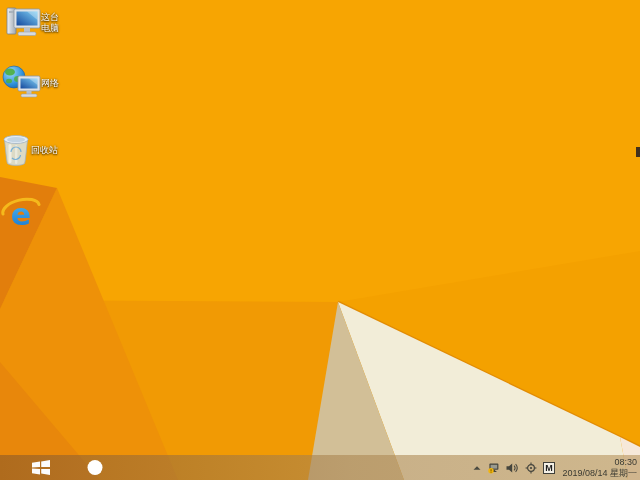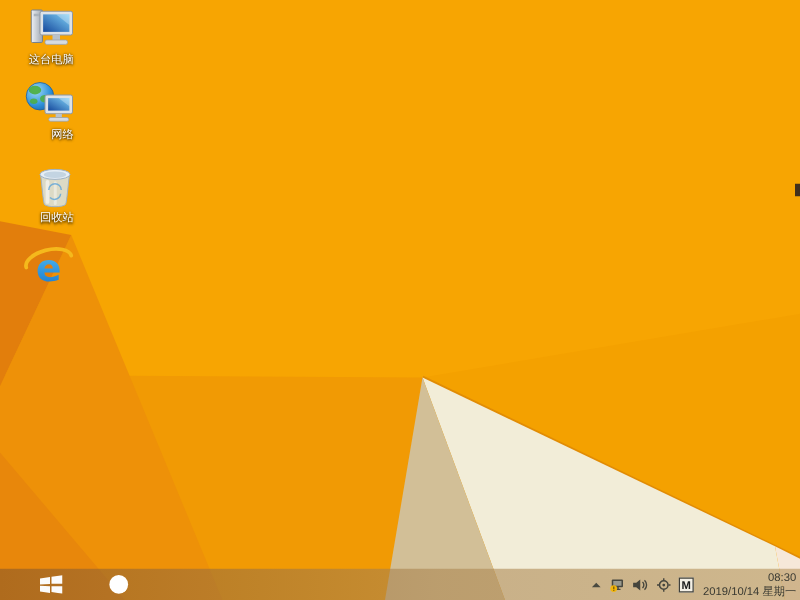--- a/index.html
+++ b/index.html
@@ -4,21 +4,21 @@
 <style>
   html,body {margin:0; padding:0; background:#222;}
   .screen {
     position:relative; width:640px; height:480px; overflow:hidden;
     font-family:"Liberation Sans","DejaVu Sans",sans-serif;
     -webkit-user-select:none; user-select:none;
   }
   .wallpaper {position:absolute; left:0; top:0; width:640px; height:480px;}
 
   
-  .dicon {position:absolute; left:1px; width:58px; display:flex; flex-direction:column; align-items:flex-end; cursor:default;}
+  .dicon {position:absolute; left:1px; width:58px; display:flex; flex-direction:row; align-items:center; cursor:default;}
   .dicon .art {height:36px; display:flex; align-items:flex-end; justify-content:center;}
   .dicon .lbl {
     margin-top:2px; font-size:9px; line-height:11px; color:#fff; text-align:center;
     text-shadow:0 1px 2px rgba(0,0,0,.85), 0 0 2px rgba(0,0,0,.6);
     max-width:56px;
   }
 
   
   .taskbar {
     position:absolute; left:0; right:0; bottom:0; height:25px;
@@ -189,17 +189,17 @@
           <line x1="6" y1="9.8" x2="6" y2="11.4" stroke="#45453d" stroke-width="1.1"></line>
           <line x1="0.6" y1="6" x2="2.2" y2="6" stroke="#45453d" stroke-width="1.1"></line>
           <line x1="9.8" y1="6" x2="11.4" y2="6" stroke="#45453d" stroke-width="1.1"></line>
         </svg>
       </div>
       <div class="mbox">M</div>
     </div>
 
     <div class="clock">
       <div>08:30</div>
-      <div>2019/10/14 星期一</div>
+      <div>2019/08/14 星期一</div>
     </div>
 
   </div>
 </div>
 
 </body></html>

